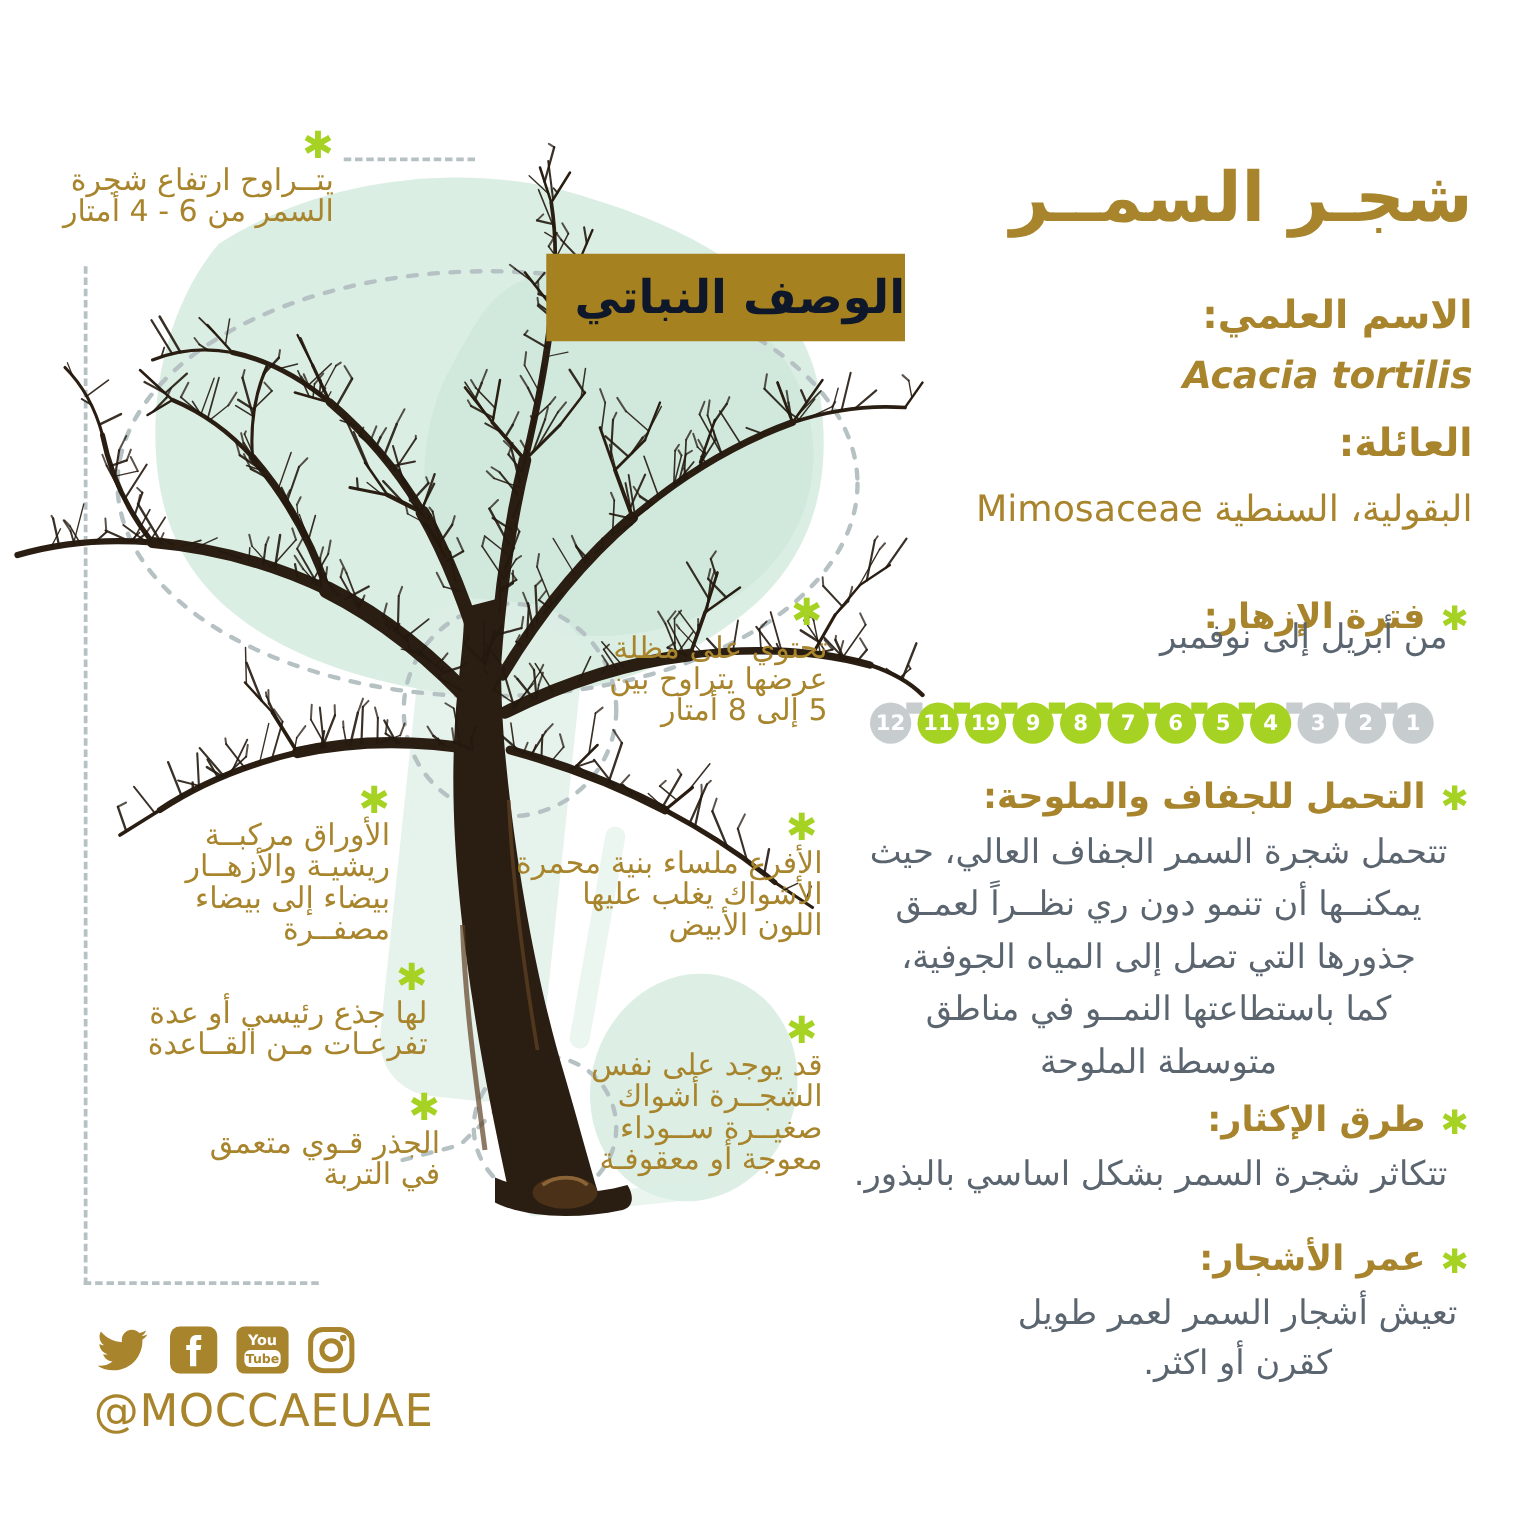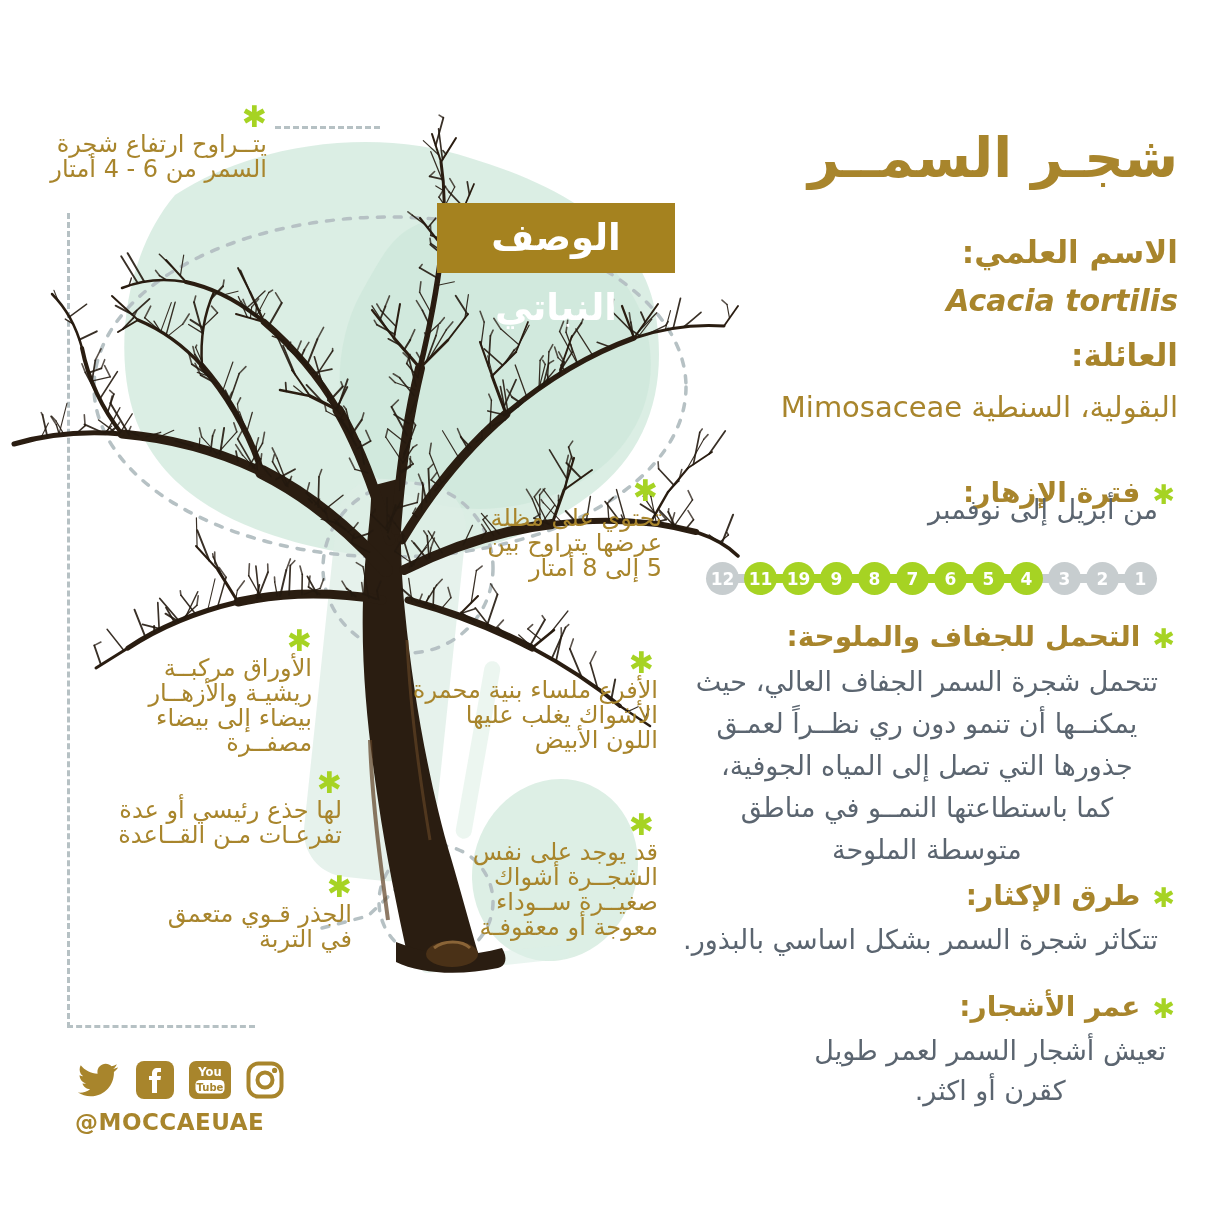--- a/index.html
+++ b/index.html
@@ -28,31 +28,31 @@
   .h-flower{top:476px;right:43px}
   .b-flower{top:489px;right:60px}
   .h-toler{top:620px;right:43px}
   .b-toler{top:661px;right:60px}
   .h-prop{top:879px;right:43px}
   .b-prop{top:919px;right:60px}
   .h-age{top:990px;right:43px}
   .b-age{top:1031px;right:52px;line-height:40px}
 
   
-  .timeline{top:562px;right:61px;display:flex;align-items:center;direction:ltr}
+  .timeline{top:562px;right:71px;display:flex;align-items:flex-start;direction:ltr}
   .month{width:33px;height:33px;border-radius:50%;flex:0 0 auto;z-index:1;
     display:flex;align-items:center;justify-content:center;
     color:#fff;font-weight:bold;font-size:17px}
   .month.on{background:var(--green)} .month.off{background:var(--gray-circle)}
   .conn{width:13px;height:9px;margin:0 -4px;z-index:0;flex:0 0 auto}
   .conn.on{background:var(--green)} .conn.off{background:var(--gray-circle)}
 
   
-  .badge{left:437px;top:203px;width:238px;height:70px;background:var(--badge-gold);
-    color:#ffffff;font-size:37px;font-weight:bold;text-align:center;line-height:70px;z-index:6}
+  .badge{left:437px;top:203px;width:287px;height:70px;background:var(--badge-gold);
+    color:#0f172a;font-size:37px;font-weight:bold;text-align:right;line-height:70px;z-index:6}
 
   
   .ann{position:absolute;direction:rtl;text-align:right;z-index:5}
   .ann .ast{display:block;color:var(--green);font-size:30px;line-height:30px;font-weight:bold}
   .ann .txt{font-size:24px;font-weight:normal;color:var(--gold);line-height:25px;white-space:pre-line}
   .ann-height{top:102px;right:951px}   .ann-height .ast{padding-left:25px;direction:ltr;text-align:right}
   .ann-canopy{top:476px;right:556px}   .ann-canopy .ast{padding-right:4px}
   .ann-leaves{top:626px;right:906px}   .ann-leaves .ast{padding-left:58px;direction:ltr;text-align:right}
   .ann-trunk{top:768px;right:876px}    .ann-trunk .ast{padding-left:26px;direction:ltr;text-align:right}
   .ann-branches{top:648px;right:560px}.ann-branches .ast{padding-right:4px}
@@ -64,21 +64,21 @@
     border-left:3px dashed var(--dash);border-bottom:3px dashed var(--dash);z-index:2}
   .dash-top{left:275px;top:126px;width:105px;height:0;border-top:3px dashed var(--dash);z-index:2}
 
   
   .tree-wrap{left:0;top:100px;width:740px;height:900px;z-index:3}
 
   
   .footer{left:75px;top:1060px;z-index:4}
   .social{display:flex;align-items:center;gap:15px;color:var(--gold)}
   .social svg{display:block}
-  .handle{margin-top:9px;font-size:23px;font-weight:700;color:var(--gold);letter-spacing:.5px}
+  .handle{margin-top:9px;font-size:36px;font-weight:400;color:var(--gold);letter-spacing:.5px}
   .website{margin-top:4px;font-size:26px;font-weight:500;color:var(--gold)}
 </style>
 </head>
 <body>
 
 <div class="stage">
 
   <div class="abs dash-L"></div>
   <div class="abs dash-top"></div>
 

